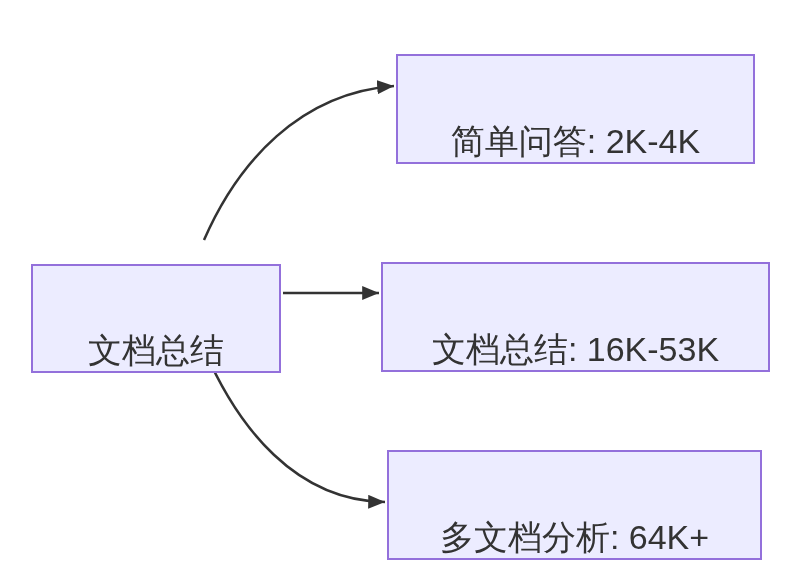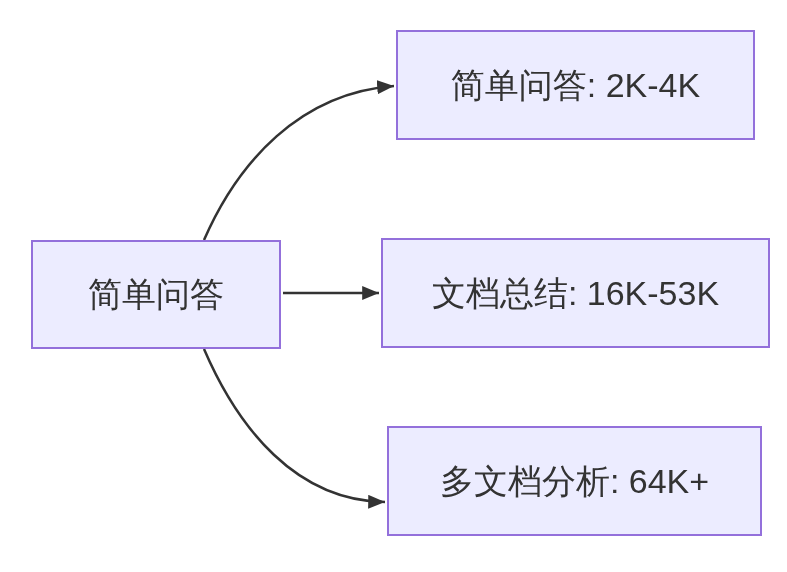--- a/index.html
+++ b/index.html
@@ -33,26 +33,27 @@
   }
   .edges marker path {
     fill: var(--arrow);
     stroke: none;
   }
   .node {
     position: absolute;
     background: var(--node-fill);
     border: 2.5px solid var(--node-border);
     display: flex;
-    align-items: center;
+    align-items: flex-end;
     justify-content: center;
     color: var(--text);
     font-size: 34px;
     line-height: 1.2;
     white-space: nowrap;
+    margin-top: 24px;
   }
   .node-root   { left: 31px;  top: 240px; width: 250px; height: 109px; }
   .node-top    { left: 396px; top: 30px;  width: 359px; height: 110px; }
   .node-middle { left: 381px; top: 238px; width: 389px; height: 110px; }
   .node-bottom { left: 387px; top: 426px; width: 375px; height: 110px; }
 </style>
 </head>
 <body>
 
 <div class="canvas">
@@ -62,21 +63,21 @@
       <marker id="arrowhead" viewBox="0 0 12 10" refX="12" refY="5" markerWidth="17" markerHeight="14" markerUnits="userSpaceOnUse" orient="auto">
         <path d="M0,0 L12,5 L0,10 Z"></path>
       </marker>
     </defs>
     <path class="edge" d="M 204 240 C 238 162, 300 93, 394 86" marker-end="url(#arrowhead)"></path>
     <path class="edge" d="M 283 293 L 379 293" marker-end="url(#arrowhead)"></path>
     <path class="edge" d="M 204 349 C 238 428, 296 501, 385 502" marker-end="url(#arrowhead)"></path>
   </svg>
 
   <div class="node node-root">
-    <span>简单问答</span>
+    <span>文档总结</span>
   </div>
 
   <div class="node node-top">
     <span>简单问答: 2K-4K</span>
   </div>
 
   <div class="node node-middle">
     <span>文档总结: 16K-53K</span>
   </div>
 

